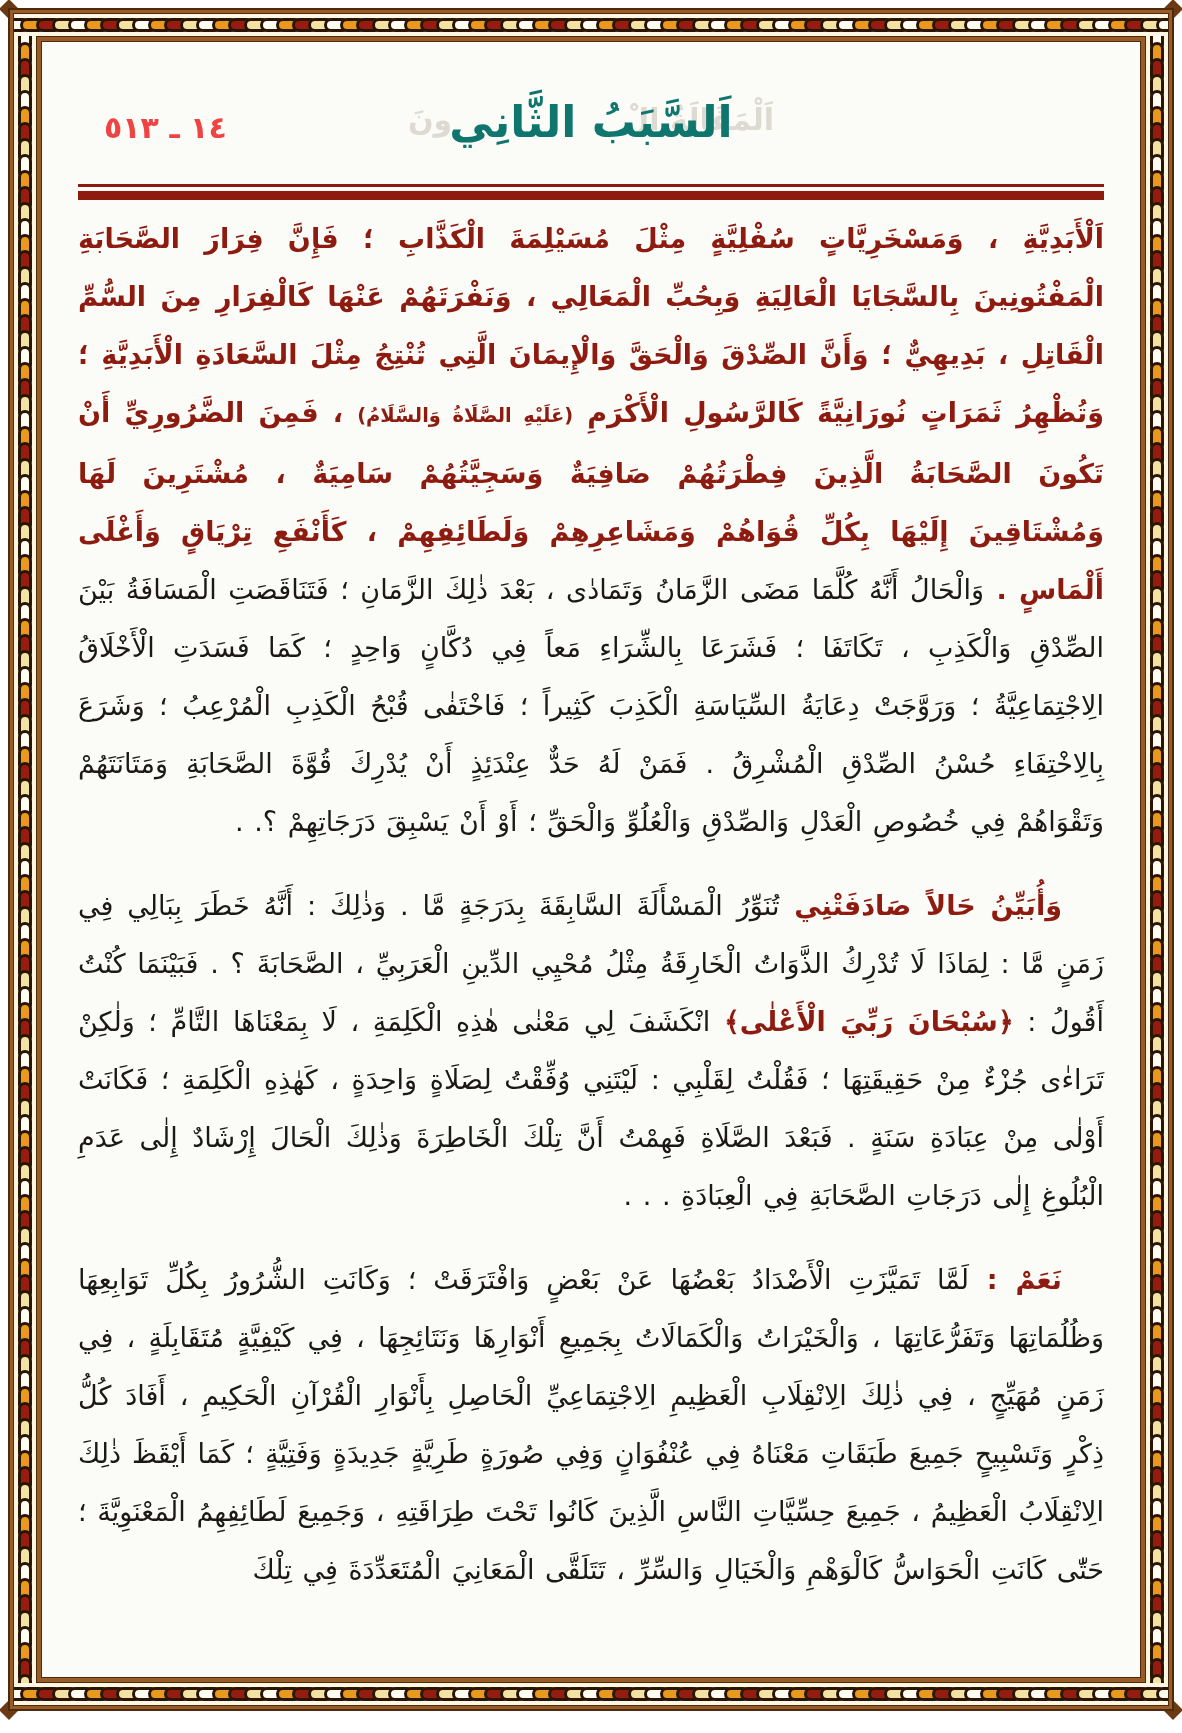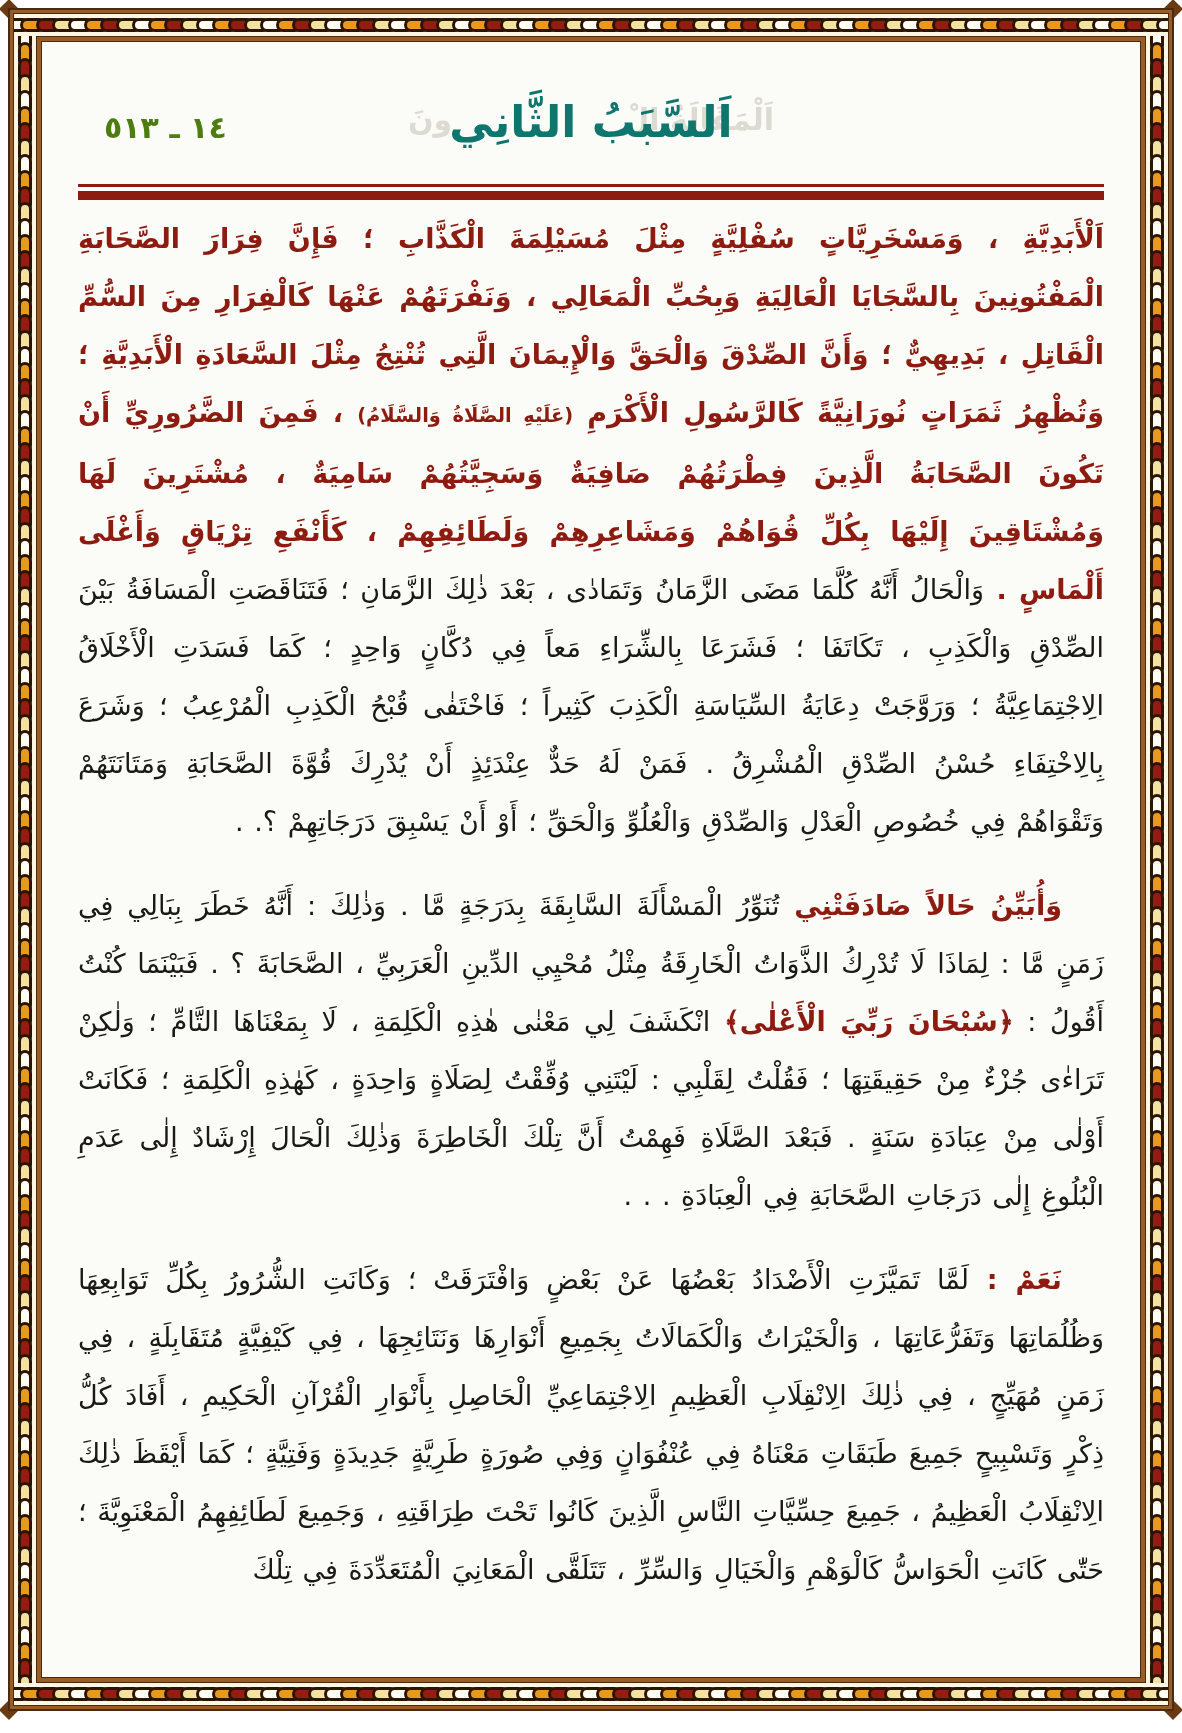--- a/index.html
+++ b/index.html
@@ -43,21 +43,21 @@
     position:absolute;inset:5px;
     direction:rtl;
     padding:40px 36px 0 36px;
     box-sizing:border-box;
     color:#1b1916;
   }
   
   .header{position:relative;height:86px;}
   .page-number{
     position:absolute;left:26px;top:28px;
-    color:#4d7c0f;font-weight:bold;font-size:30px;letter-spacing:1px;
+    color:#ef4444;font-weight:bold;font-size:30px;letter-spacing:1px;
   }
   .title-wrap{position:absolute;left:0;right:0;top:14px;text-align:center;height:60px;}
   .watermark-frag{position:absolute;top:6px;color:#dddad2;font-size:30px;font-weight:bold;z-index:0;}
   .watermark-frag.right{right:330px;}
   .watermark-frag.left{left:330px;}
   .page-title{
     position:relative;z-index:1;
     color:#0f766e;font-weight:bold;font-size:44px;
   }
   .separator{margin-top:16px;}

